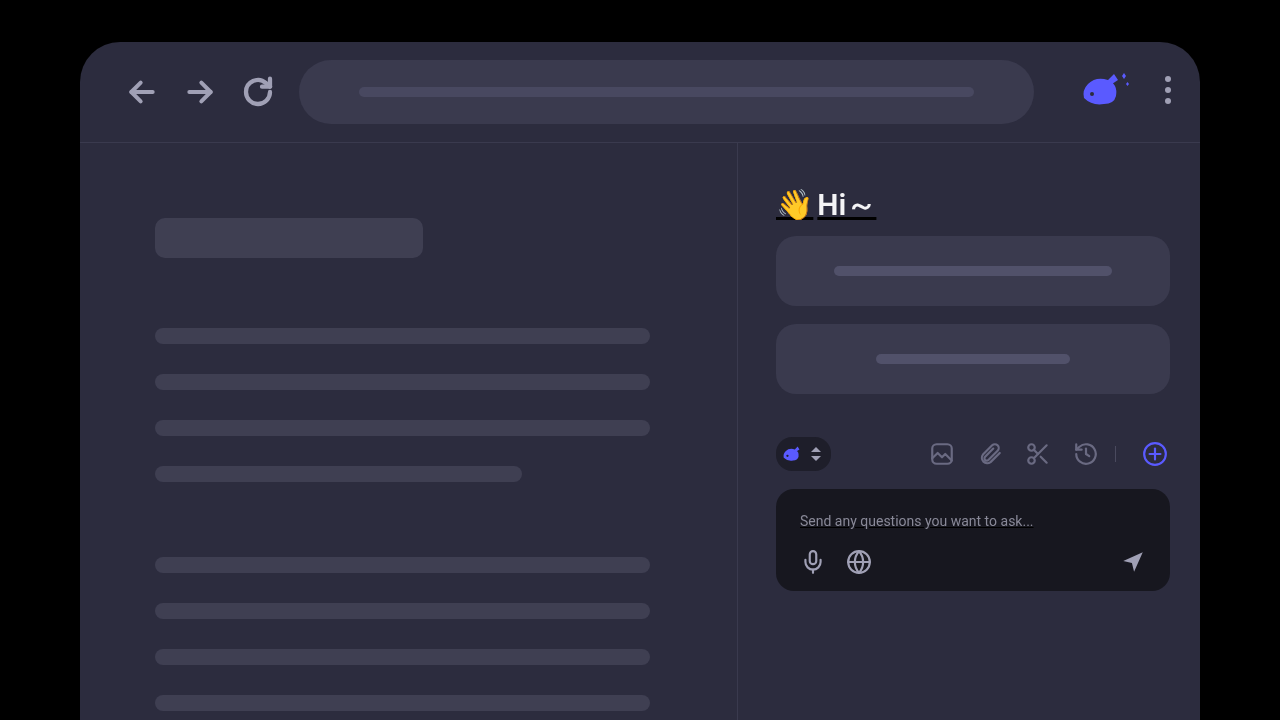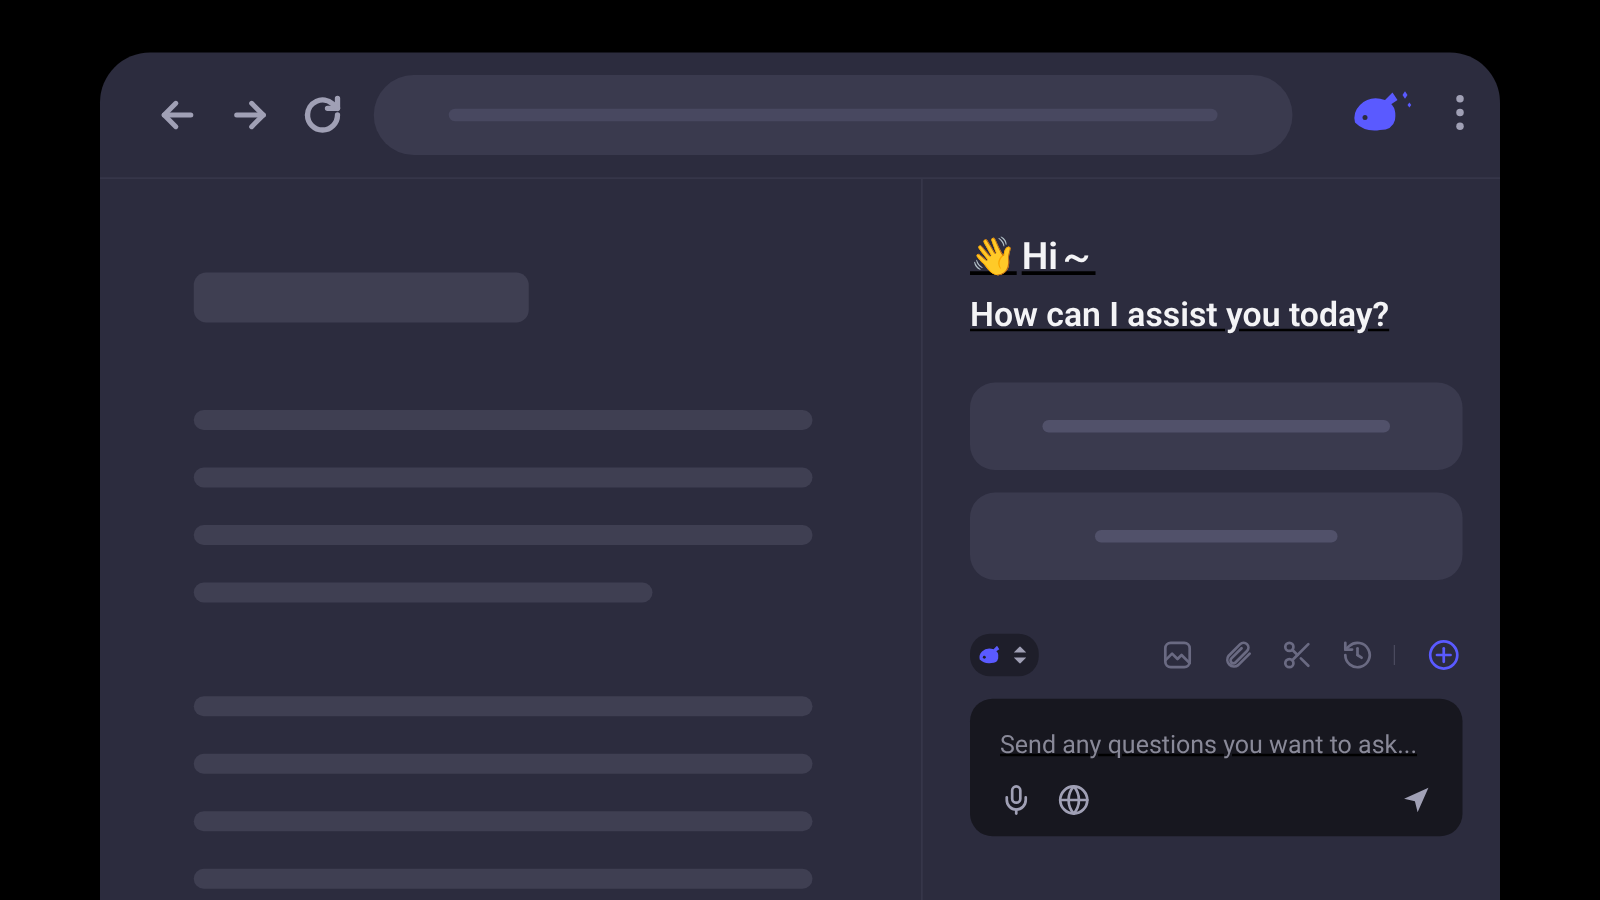--- a/index.html
+++ b/index.html
@@ -175,21 +175,21 @@
     .new-chat {
       color: #5a5aff;
     }
     .input-box {
       background: #17171f;
       border-radius: 18px;
       padding: 24px 24px 16px 24px;
     }
     .input-text {
       color: #898998;
-      font-size: 20px;
+      font-size: 14px;
       margin-bottom: 20px;
     }
     .input-row {
       display: flex;
       align-items: center;
       gap: 20px;
     }
     .input-row .spacer {
       flex: 1;
     }
@@ -253,21 +253,20 @@
       <div class="sk sk-line"></div>
       <div class="sk sk-line"></div>
       <div class="sk sk-line"></div>
       <div class="sk sk-line"></div>
     </div>
 
     <div class="right-panel">
       <div class="greeting">
         <span class="emoji">👋</span><span>Hi～</span>
       </div>
-      <div class="subtitle">How can I assist you today?</div>
 
       <div class="sugg">
         <div class="sugg-line"></div>
       </div>
       <div class="sugg">
         <div class="sugg-line" style="width:70%;margin:0 auto;"></div>
       </div>
 
       <div class="tool-row">
         <div class="model-select">

